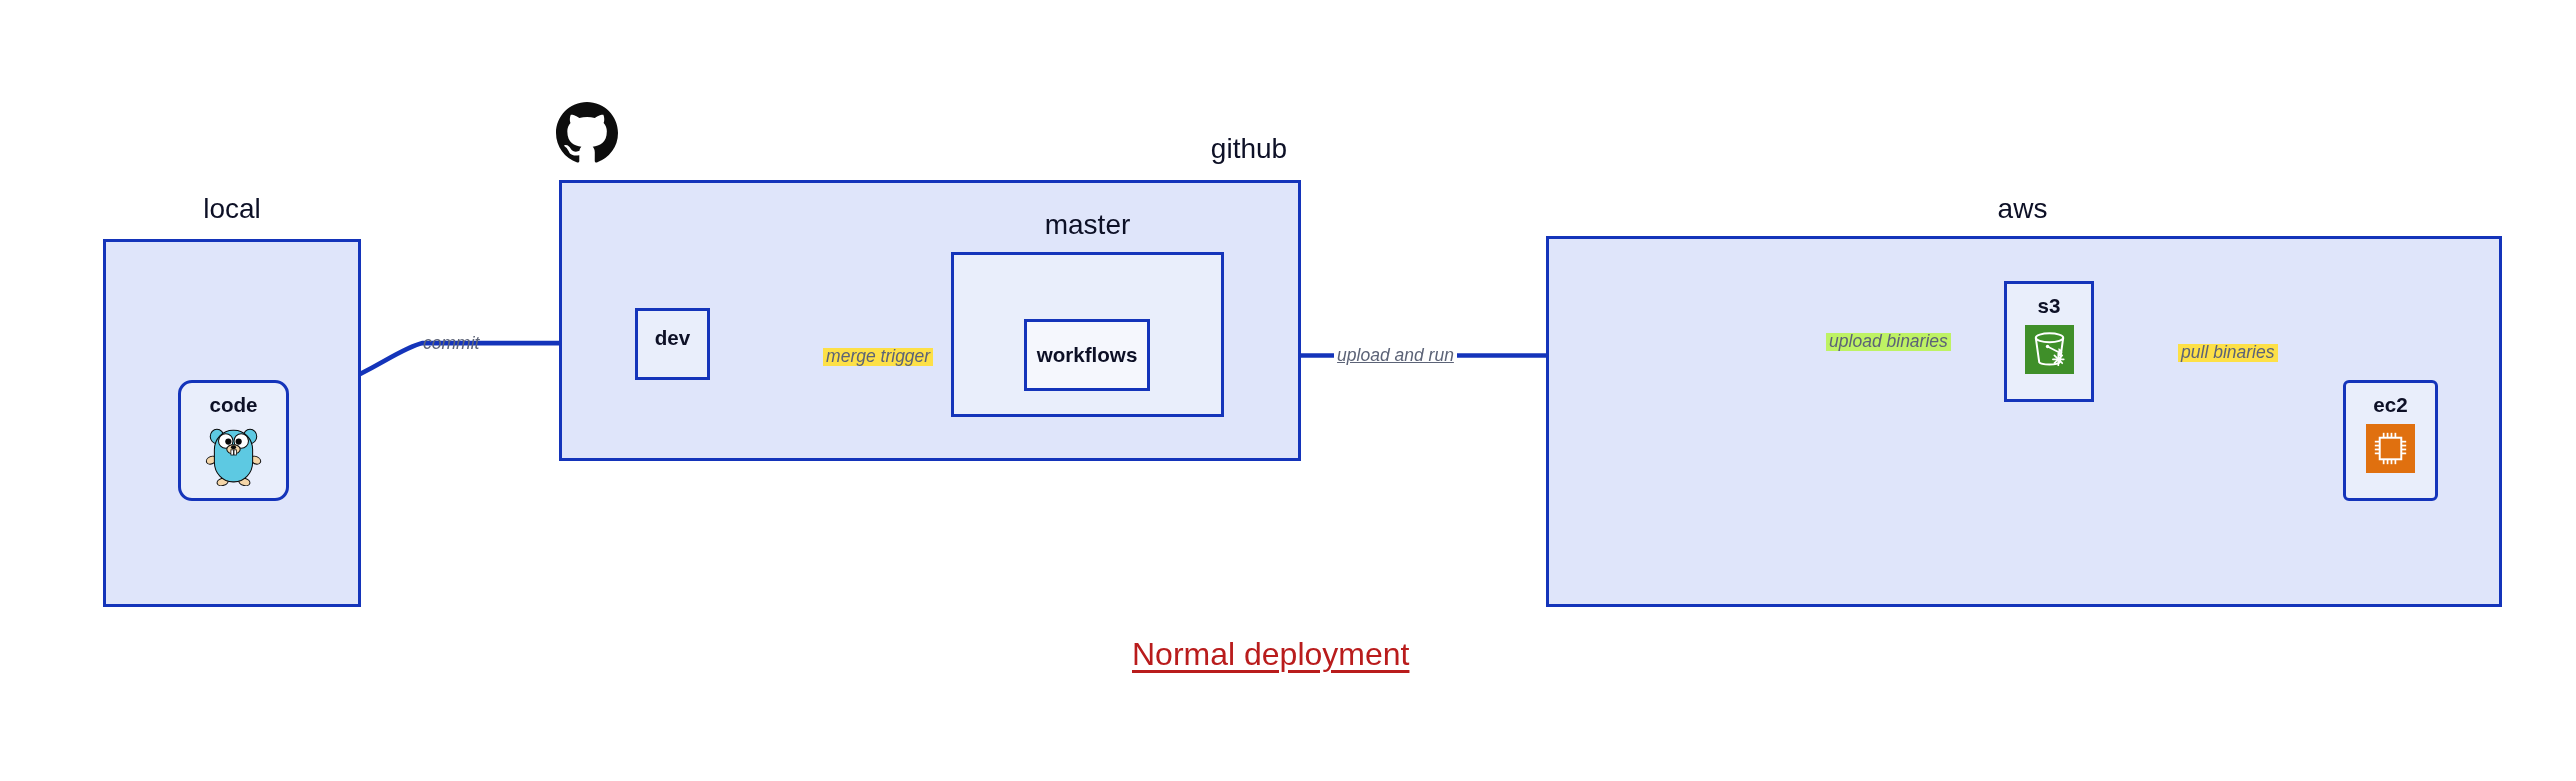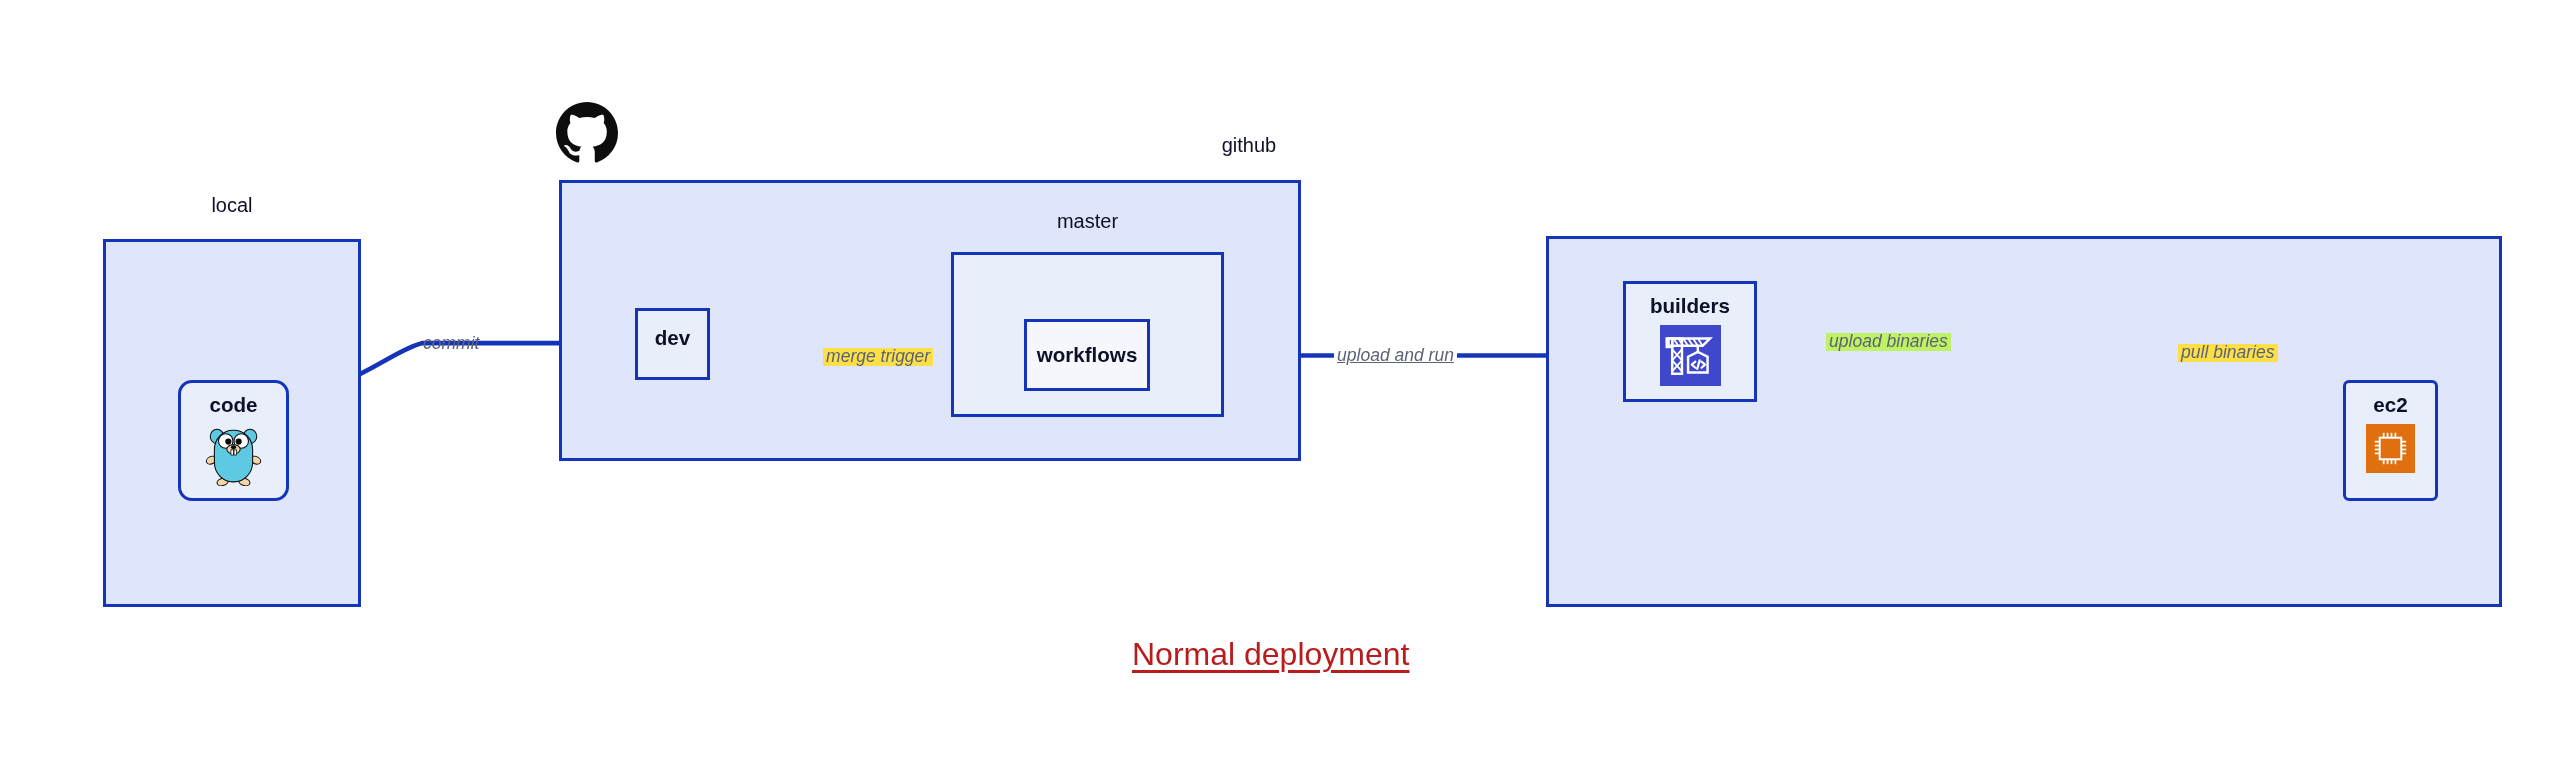--- a/index.html
+++ b/index.html
@@ -22,21 +22,21 @@
   
   .group {
     position: absolute;
     background: #dfe5fa;
     border: 3.6px solid #1434ba;
     box-sizing: border-box;
   }
   .group-label {
     position: absolute;
     color: #0d1026;
-    font-size: 20px;
+    font-size: 28px;
     font-weight: 400;
     line-height: 1;
     white-space: nowrap;
     text-align: center;
   }
 
   
   .node {
     position: absolute;
     background: #e9eefb;
@@ -176,44 +176,45 @@
   </div>
 
   <div class="group" style="left:951px; top:252px; width:273px; height:165px; background:#e9eefb;"></div>
   <div class="group-label" style="left:951px; top:211px; width:273px;">master</div>
 
   <div class="node" style="left:1024px; top:319px; width:126px; height:72px; padding-top:21.6px; background:#f5f7fd;">
     <span class="node-label">workflows</span>
   </div>
 
   <div class="group" style="left:1546px; top:236px; width:956px; height:371px;"></div>
-
-  <div class="node" style="left:1623px; top:281px; width:134px; height:121px;">
-    <span class="node-label">builders</span>
+  <div class="group-label" style="left:1855px; top:195px; width:335px;">aws</div>
+
+
+  <div class="node" style="left:2004px; top:281px; width:90px; height:121px;">
+    <span class="node-label">s3</span>
     <span class="node-icon">
-      <svg width="61" height="61" viewBox="0 0 100 100">
-        <rect x="0" y="0" width="100" height="100" fill="#3f48cc"></rect>
-
-        <rect x="20" y="22" width="16" height="58" fill="none" stroke="#ffffff" stroke-width="4"></rect>
-        <path d="M20,40 L36,58 M36,40 L20,58 M20,58 L36,76 M36,58 L20,76" stroke="#ffffff" stroke-width="3" fill="none"></path>
-
-        <rect x="11" y="22" width="9" height="14" fill="none" stroke="#ffffff" stroke-width="4"></rect>
-
-        <path d="M14,22 L82,22 L70,34 L14,34 Z" fill="none" stroke="#ffffff" stroke-width="4"></path>
-        <path d="M22,22 L30,34 M38,22 L46,34 M54,22 L62,34 M38,34 L30,22 M54,34 L46,22 M70,34 L62,22" stroke="#ffffff" stroke-width="3"></path>
-
-        <path d="M62,34 L62,44" stroke="#ffffff" stroke-width="4"></path>
-
-        <path d="M46,52 L62,44 L78,52 L78,78 L46,78 Z" fill="none" stroke="#ffffff" stroke-width="4"></path>
-        <path d="M58,60 L52,65 L58,70 M68,60 L74,65 L68,70" fill="none" stroke="#ffffff" stroke-width="3.5" stroke-linecap="round" stroke-linejoin="round"></path>
-        <path d="M65,58 L61,72" stroke="#ffffff" stroke-width="3.5" stroke-linecap="round"></path>
+      <svg width="49" height="49" viewBox="0 0 100 100">
+        <rect x="0" y="0" width="100" height="100" fill="#3f8f29"></rect>
+
+        <ellipse cx="50" cy="26" rx="28" ry="9" fill="none" stroke="#ffffff" stroke-width="4"></ellipse>
+        <path d="M22,26 L29,76 C33,82 67,82 71,76 L78,26" fill="none" stroke="#ffffff" stroke-width="4"></path>
+
+        <path d="M46,44 L70,56" stroke="#ffffff" stroke-width="3.5" stroke-linecap="round"></path>
+        <circle cx="46" cy="44" r="3.5" fill="#ffffff"></circle>
+        <path d="M70,50 C76,52 76,60 70,62 Z" fill="none" stroke="#ffffff" stroke-width="3.5"></path>
+
+        <g stroke="#ffffff" stroke-width="3.5" stroke-linecap="round">
+          <path d="M68,58 L68,82"></path>
+          <path d="M57,70 L79,70"></path>
+          <path d="M60,62 L76,78"></path>
+          <path d="M76,62 L60,78"></path>
+        </g>
       </svg>
     </span>
   </div>
-
 
   <div class="node" style="left:2343px; top:380px; width:95px; height:121px;border-radius:6px;">
     <span class="node-label">ec2</span>
     <span class="node-icon">
       <svg width="49" height="49" viewBox="0 0 100 100">
         <rect x="0" y="0" width="100" height="100" fill="#e0700f"></rect>
         <rect x="28" y="28" width="44" height="44" fill="none" stroke="#ffffff" stroke-width="4"></rect>
         <g stroke="#ffffff" stroke-width="3.5" stroke-linecap="butt">
           <path d="M36,28 L36,18"></path>
             <path d="M44,28 L44,18"></path>

